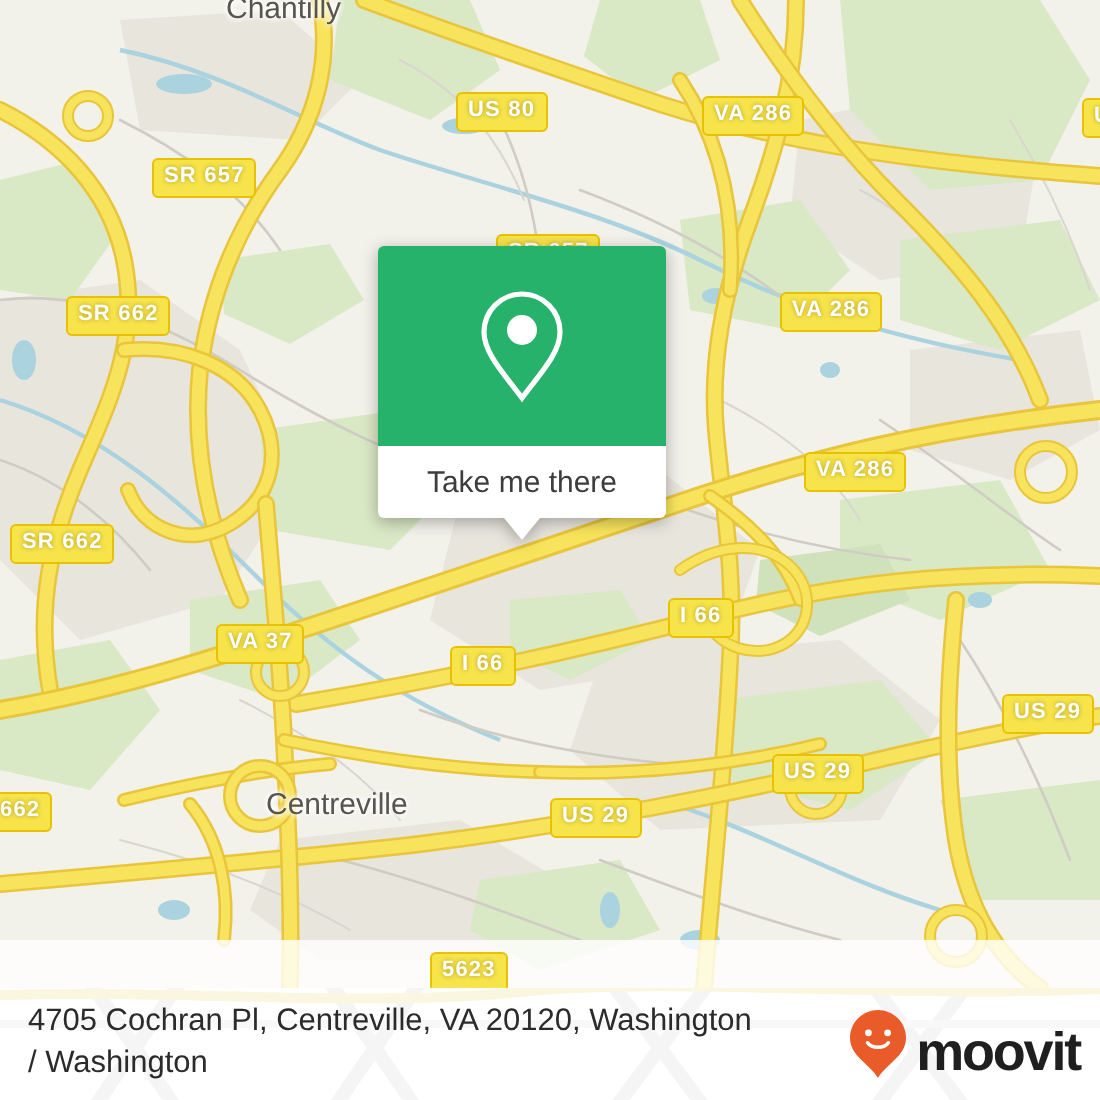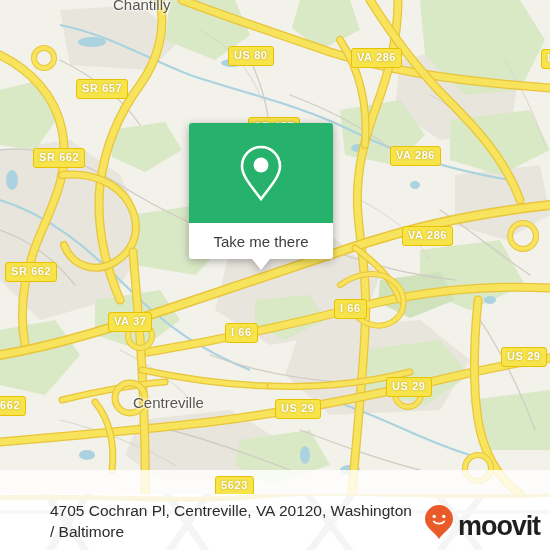--- a/index.html
+++ b/index.html
@@ -94,21 +94,20 @@
   #footer-watermark{
     position:absolute;left:0;top:0;width:550px;height:56px;
     opacity:.55;
   }
   #footer-inner{
     position:relative;
     display:flex;align-items:center;
     height:56px;
     padding:0 10px 0 14px;
     box-sizing:border-box;
-    margin-left:36px;
   }
   #addr{
     flex:1;
     color:#2b2b2b;
     font-size:15.5px;
     line-height:1.35;
     font-family:"Liberation Sans", sans-serif;
     padding-right:6px;
   }
   #logo{display:flex;align-items:flex-end;gap:4px;}
@@ -327,21 +326,21 @@
         <path d="M490,-10 L430,70"></path>
         <path d="M0,18 L550,18" stroke="#f3f3f3" stroke-width="4"></path>
       </g>
       <g fill="none" stroke="#f7f0c8" stroke-width="5">
         <path d="M-10,4 C80,0 180,10 260,2 C340,-6 450,6 560,0"></path>
       </g>
     </svg>
     <div id="footer-inner">
       <div id="addr">
         <span>4705 Cochran Pl, Centreville, VA 20120, Washington</span><br>
-        <span>/ Baltimore</span>
+        <span>/ Washington</span>
       </div>
       <div id="logo">
         <svg width="30" height="36" viewBox="0 0 30 36">
           <path d="M15 1 C7.3 1 1 7.3 1 15 C1 24 11 28 15 35 C19 28 29 24 29 15 C29 7.3 22.7 1 15 1 Z" fill="#ea5b2a"></path>
           <circle cx="10.2" cy="12.4" r="1.7" fill="#ffffff"></circle>
           <circle cx="19.8" cy="12.4" r="1.7" fill="#ffffff"></circle>
           <path d="M9.8 17.4 C12 20.4 18 20.4 20.2 17.4" fill="none" stroke="#ffffff" stroke-width="1.8" stroke-linecap="round"></path>
         </svg>
         <span id="logo-word">moovit</span>
       </div>

